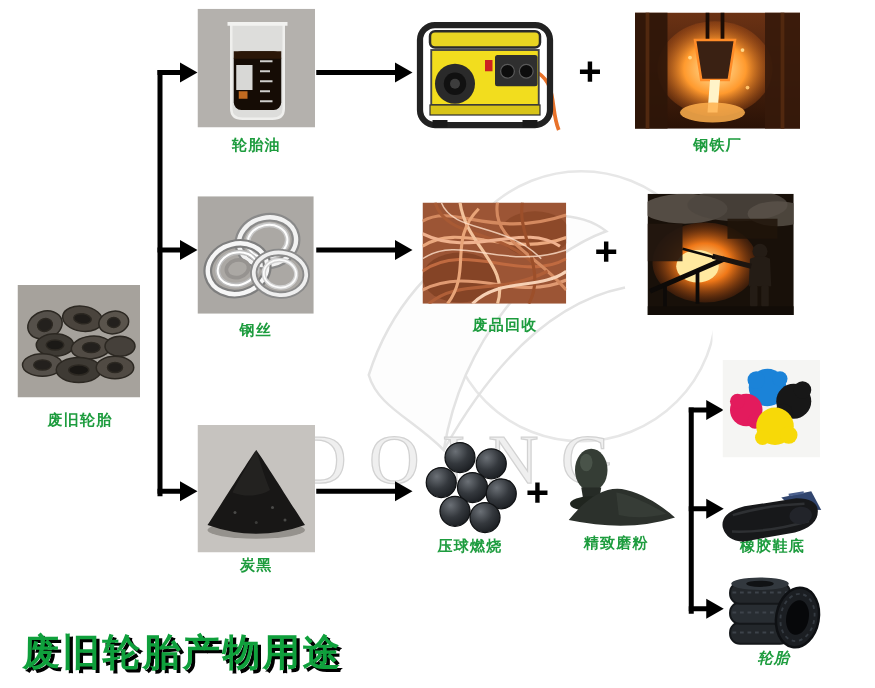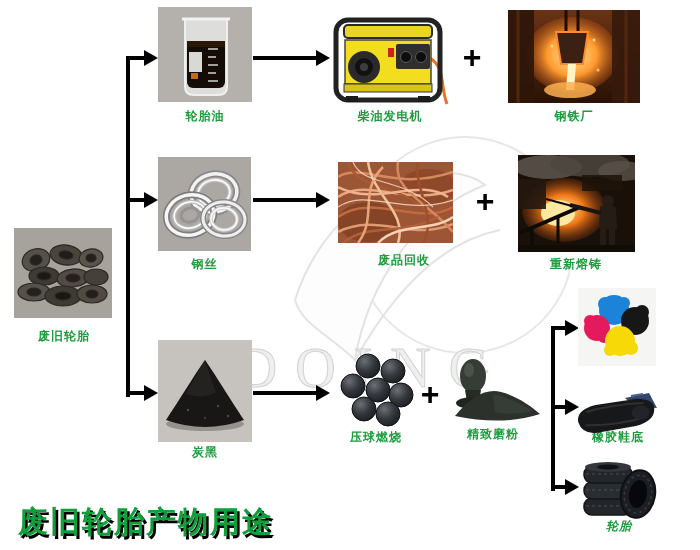--- a/index.html
+++ b/index.html
@@ -100,21 +100,20 @@
       <circle cx="36" cy="55" r="4" fill="#3d3d3d"></circle>
       <rect x="68" y="32" width="34" height="25" rx="2" fill="#2f2f2f"></rect>
       <circle cx="78" cy="45" r="5.5" fill="#0d0d0d" stroke="#5a5a5a"></circle>
       <circle cx="93" cy="45" r="5.5" fill="#0d0d0d" stroke="#5a5a5a"></circle>
       <rect x="60" y="36" width="6" height="9" fill="#cc2222"></rect>
       <rect x="16" y="72" width="88" height="8" fill="#d8c418" stroke="#333" stroke-width="1"></rect>
       <rect x="18" y="84" width="12" height="6" fill="#1a1a1a"></rect>
       <rect x="90" y="84" width="12" height="6" fill="#1a1a1a"></rect>
     </svg>
   </div>
-  <div class="lbl" style="left:330px;top:108px;width:120px;">柴油发电机</div>
 
   <div class="plus top" style="left:457px;top:42px;">+</div>
 
   <div class="pic top" style="left:508px;top:10px;width:132px;height:93px;">
     <svg viewBox="0 0 132 93">
       <defs>
         <radialGradient id="glow1" cx="50%" cy="50%" r="60%">
           <stop offset="0%" stop-color="#ffe9a8"></stop>
             <stop offset="45%" stop-color="#ff9a2e"></stop>
           <stop offset="100%" stop-color="#a03c0e" stop-opacity="0"></stop>
@@ -223,21 +222,20 @@
         <circle cx="90" cy="46" r="6"></circle>
         <path d="M82,52 Q90,48 98,52 L99,74 L81,74 Z"></path>
         <rect x="82" y="73" width="6" height="18" rx="2"></rect>
         <rect x="91" y="73" width="6" height="18" rx="2"></rect>
       </g>
       <line x1="83" y1="58" x2="52" y2="50" stroke="#1c1510" stroke-width="4"></line>
       <line x1="54" y1="51" x2="28" y2="44" stroke="#0d0a08" stroke-width="2"></line>
       <rect x="0" y="90" width="117" height="7" fill="#120c07"></rect>
     </svg>
   </div>
-  <div class="lbl" style="left:516px;top:256px;width:120px;">重新熔铸</div>
 
   <div class="pic top" style="left:158px;top:340px;width:94px;height:102px;">
     <svg viewBox="0 0 94 102">
       <rect width="94" height="102" fill="#c6c3bf"></rect>
       <ellipse cx="47" cy="84" rx="39" ry="7" fill="#95928d"></ellipse>
       <path d="M47,20 C41,28 20,62 8,80 Q47,94 86,80 C74,62 53,28 47,20 Z" fill="#181716"></path>
       <path d="M47,20 C44,26 34,42 28,54 C38,58 50,57 58,52 C53,40 49,26 47,20 Z" fill="#2b2a28" opacity="0.6"></path>
       <circle cx="30" cy="70" r="1.2" fill="#4a4a48"></circle>
         <circle cx="60" cy="66" r="1.2" fill="#4a4a48"></circle>
       <circle cx="47" cy="78" r="1.2" fill="#3c3c3a"></circle>

